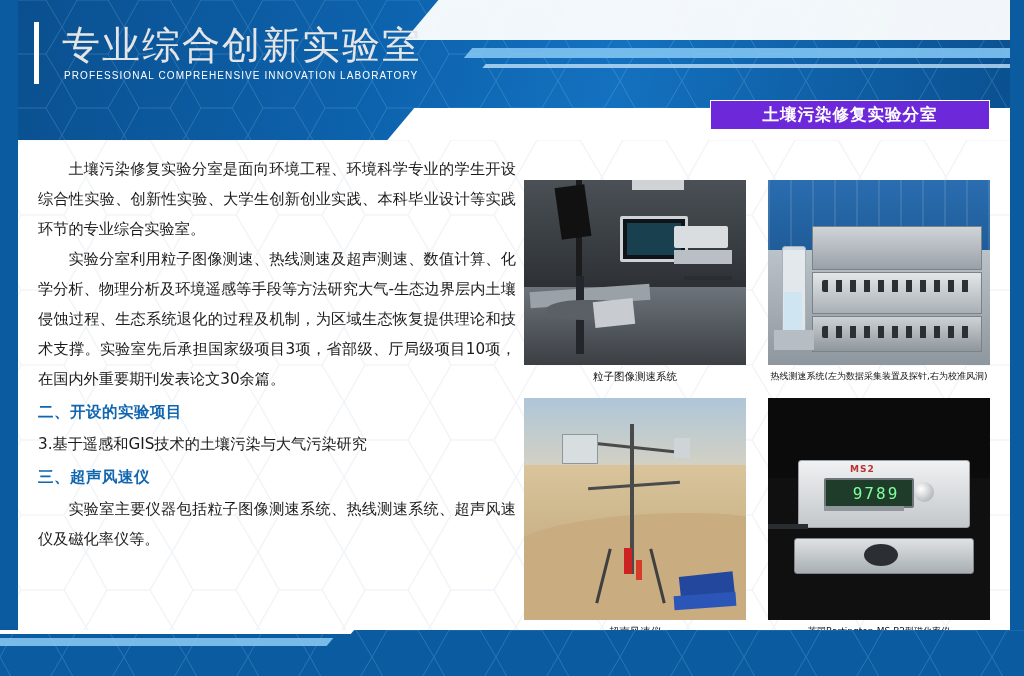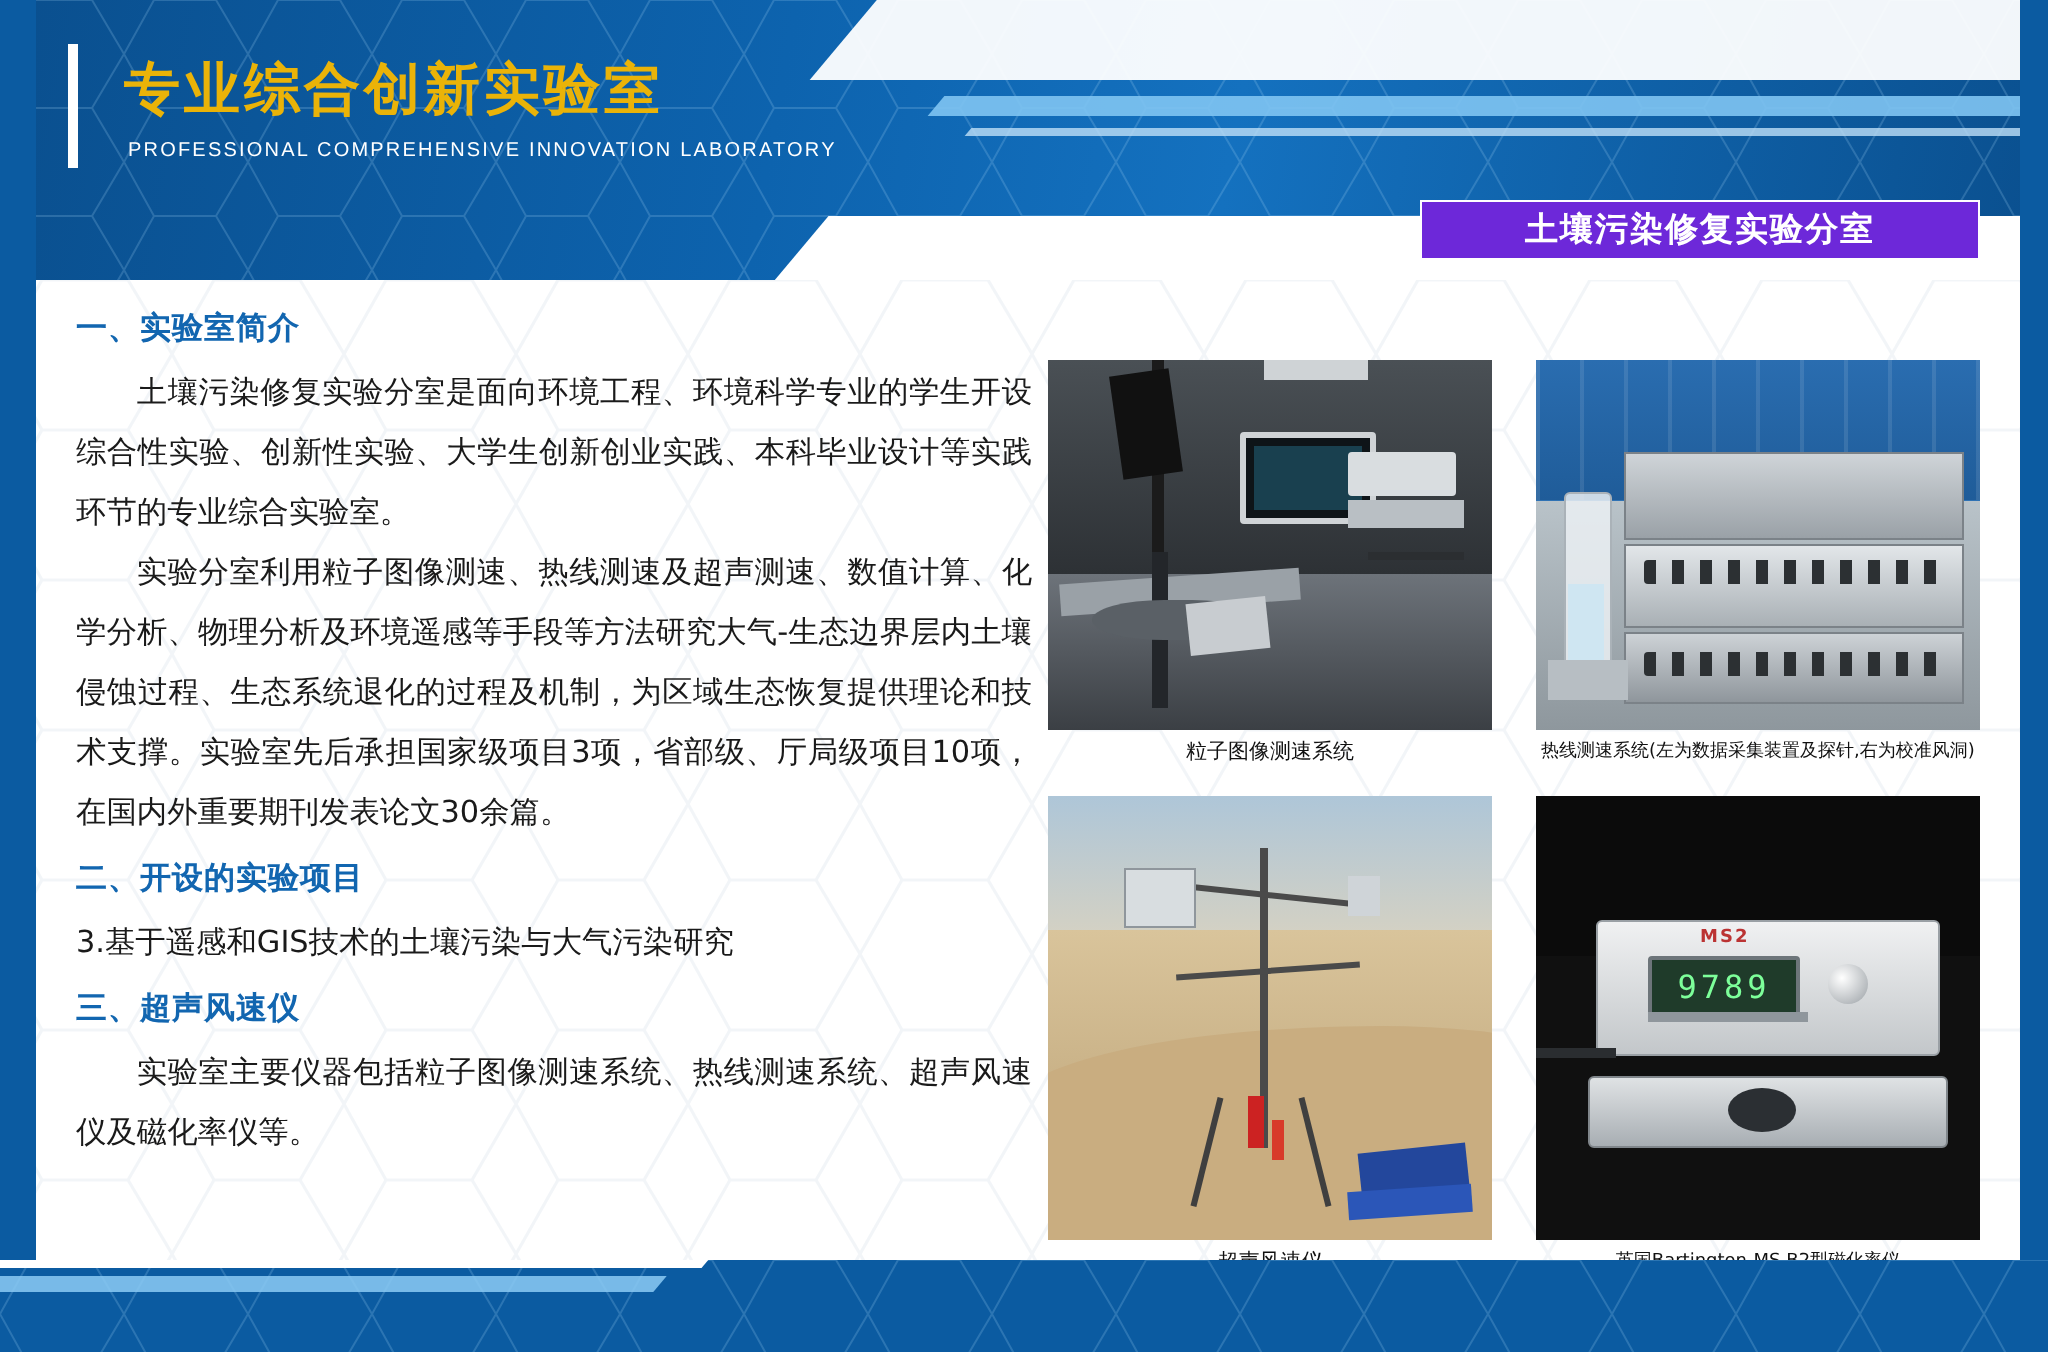--- a/index.html
+++ b/index.html
@@ -74,23 +74,23 @@
   }
   .header-left-bar {
     position: absolute;
     left: 34px; top: 22px;
     width: 5px; height: 62px;
     background: #ffffff;
   }
   .title-cn {
     position: absolute;
     left: 62px; top: 22px;
-    font-size: 28px;
-    font-weight: bold;
-    color: #eab308;
+    font-size: 38px;
+    font-weight: normal;
+    color: #e5e5e5;
     letter-spacing: 2px;
     line-height: 46px;
     white-space: nowrap;
   }
   .title-en {
     position: absolute;
     left: 64px; top: 70px;
     font-size: 10px;
     color: #ffffff;
     letter-spacing: 1.1px;
@@ -280,21 +280,21 @@
   .f3-red2 { position:absolute; left:112px; top:162px; width:6px; height:20px; background:#d83a2a; }
   .f3-case { position:absolute; left:156px; top:176px; width:54px; height:26px; background:#23479c; transform:rotate(-6deg); }
   .f3-case2 { position:absolute; left:150px; top:196px; width:62px; height:14px; background:#2b56b8; transform:rotate(-4deg); }
 
   
   #fig4 { left: 768px; top: 258px; width: 222px; }
   #fig4 .frame { height: 222px; background:#101010; }
   .f4-top { position:absolute; left:0; top:0; width:100%; height:36%; background:#0b0b0b; }
   .f4-dev { position:absolute; left:30px; top:62px; width:170px; height:66px; background:linear-gradient(180deg,#f0f1f2,#c3c7ca); border:1px solid #9aa0a5; border-radius:3px; }
   .f4-label { position:absolute; left:66px; top:66px; font-size:9px; color:#b33; font-weight:bold; letter-spacing:1px;margin-left:16px; }
-  .f4-screen { position:absolute; left:56px; top:80px; width:72px; height:26px; background:#1f3b2a; border:2px solid #6d757a; border-radius:2px; display:flex; align-items:center; justify-content:center; }
+  .f4-screen { position:absolute; left:56px; top:80px; width:72px; height:26px; background:#1f3b2a; border:2px solid #6d757a; border-radius:2px; display:flex; align-items:center; justify-content:center;padding-left:14px; }
   .f4-digits { color:#7dff9a; font-family:"DejaVu Sans Mono","Liberation Mono",monospace; font-size:16px; letter-spacing:2px; }
   .f4-knob { position:absolute; left:146px; top:84px; width:20px; height:20px; border-radius:50%; background:radial-gradient(circle at 35% 35%, #fff, #9aa0a5); }
   .f4-sub { position:absolute; left:56px; top:108px; width:80px; height:5px; background:#8f969c; }
   .f4-coil { position:absolute; left:26px; top:140px; width:178px; height:34px; background:linear-gradient(180deg,#dfe2e4,#a8aeb3); border:1px solid #80868b; border-radius:3px; }
   .f4-coil-hole { position:absolute; left:96px; top:146px; width:34px; height:22px; border-radius:50%; background:#2b2f33; }
   .f4-cable { position:absolute; left:0px; top:126px; width:40px; height:5px; background:#2a2d30; }
 
   
   #fig4 .cap { letter-spacing: 0; }
 </style>
@@ -342,21 +342,20 @@
       <rect x="0" y="0" width="1024" height="46" fill="url(#hexhead)"></rect>
     </svg>
     <div class="bottom-swoosh-a"></div>
     <div class="bottom-swoosh-b"></div>
   </div>
 
   <div class="content">
 
     <div class="text-col">
 
-      <h2 class="sec-head">一、实验室简介</h2>
       <p class="para">土壤污染修复实验分室是面向环境工程、环境科学专业的学生开设综合性实验、创新性实验、大学生创新创业实践、本科毕业设计等实践环节的专业综合实验室。</p>
       <p class="para">实验分室利用粒子图像测速、热线测速及超声测速、数值计算、化学分析、物理分析及环境遥感等手段等方法研究大气-生态边界层内土壤侵蚀过程、生态系统退化的过程及机制，为区域生态恢复提供理论和技术支撑。实验室先后承担国家级项目3项，省部级、厅局级项目10项，在国内外重要期刊发表论文30余篇。</p>
 
       <div class="gap-s"></div>
 
       <h2 class="sec-head">二、开设的实验项目</h2>
       <p class="list-line">3.基于遥感和GIS技术的土壤污染与大气污染研究</p>
 
       <div class="gap-s"></div>
 

